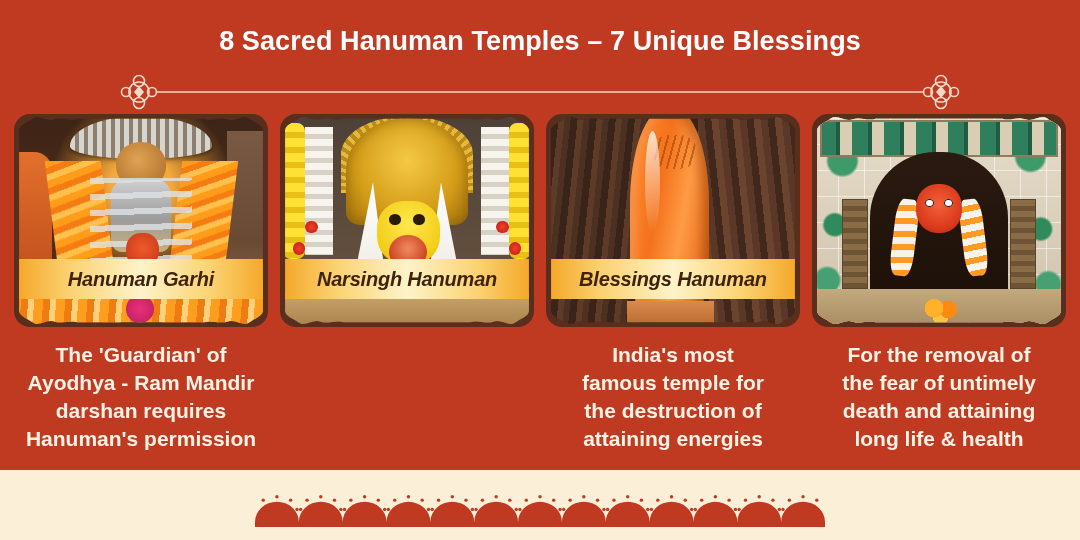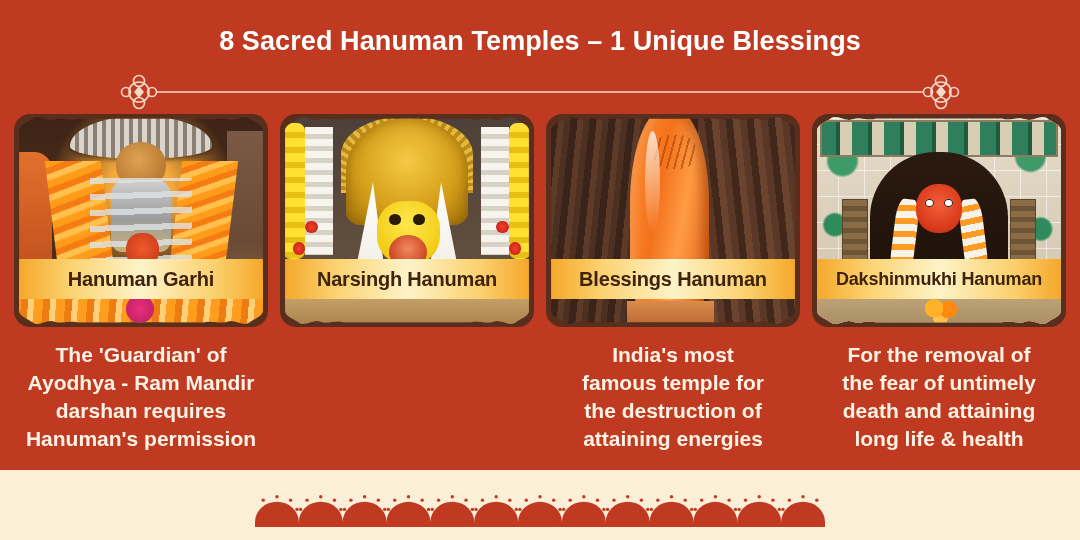--- a/index.html
+++ b/index.html
@@ -321,20 +321,21 @@
     align-items: center;
     justify-content: center;
     background: linear-gradient(90deg, #f4a423 0%, #fbd271 22%, #fdf3c8 50%, #fbd271 78%, #f4a423 100%);
   }
   .name-band span {
     color: #40230c;
     font-size: 20px;
     font-weight: bold;
     white-space: nowrap;
     letter-spacing: -0.2px;
+    font-style: italic;
   }
   .card.c4 .name-band span { font-size: 18px; }
 
   
   .caption {
     margin-top: 14px;
     color: #fdf2e4;
     font-size: 21px;
     font-weight: bold;
     line-height: 1.33;
@@ -369,21 +370,21 @@
                L0.25,0.978 C0.22,0.965,0.19,0.988,0.16,0.975 C0.13,0.96,0.10,1.0,0.075,0.98
                C0.055,0.96,0.015,0.95,0.02,0.915 L0.02,0.085 C0.015,0.05,0.055,0.04,0.075,0.02 Z"></path>
     </clipPath>
   </defs>
 </svg>
 
 <div id="poster">
 
   <div class="red-panel"></div>
 
-  <div class="title">8 Sacred Hanuman Temples – 1 Unique Blessings</div>
+  <div class="title">8 Sacred Hanuman Temples – 7 Unique Blessings</div>
 
   <div class="divider">
     <svg width="856" height="36" viewBox="0 0 856 36">
       <g stroke="#f3d9c6" stroke-width="1.6" fill="none">
         <line x1="44" y1="18" x2="812" y2="18"></line>
         <g>
           <circle cx="27" cy="18" r="10"></circle>
           <circle cx="27" cy="7" r="5.5"></circle>
           <circle cx="27" cy="29" r="5.5"></circle>
           <circle cx="14" cy="18" r="4.5"></circle>
@@ -496,23 +497,20 @@
             <div class="s4-niche"></div>
             <div class="s4-pillar-l"></div>
             <div class="s4-pillar-r"></div>
             <div class="s4-gar-l"></div>
             <div class="s4-gar-r"></div>
             <div class="s4-face"></div>
             <div class="s4-eye-l"></div>
             <div class="s4-eye-r"></div>
             <div class="s4-bottom"></div>
             <div class="s4-marigold"></div>
-          </div>
-          <div class="name-band">
-            <span>Dakshinmukhi Hanuman</span>
           </div>
         </div>
       </div>
       <div class="caption">For the removal of
 the fear of untimely
 death and attaining
 long life &amp; health</div>
     </div>
 
   </div>

